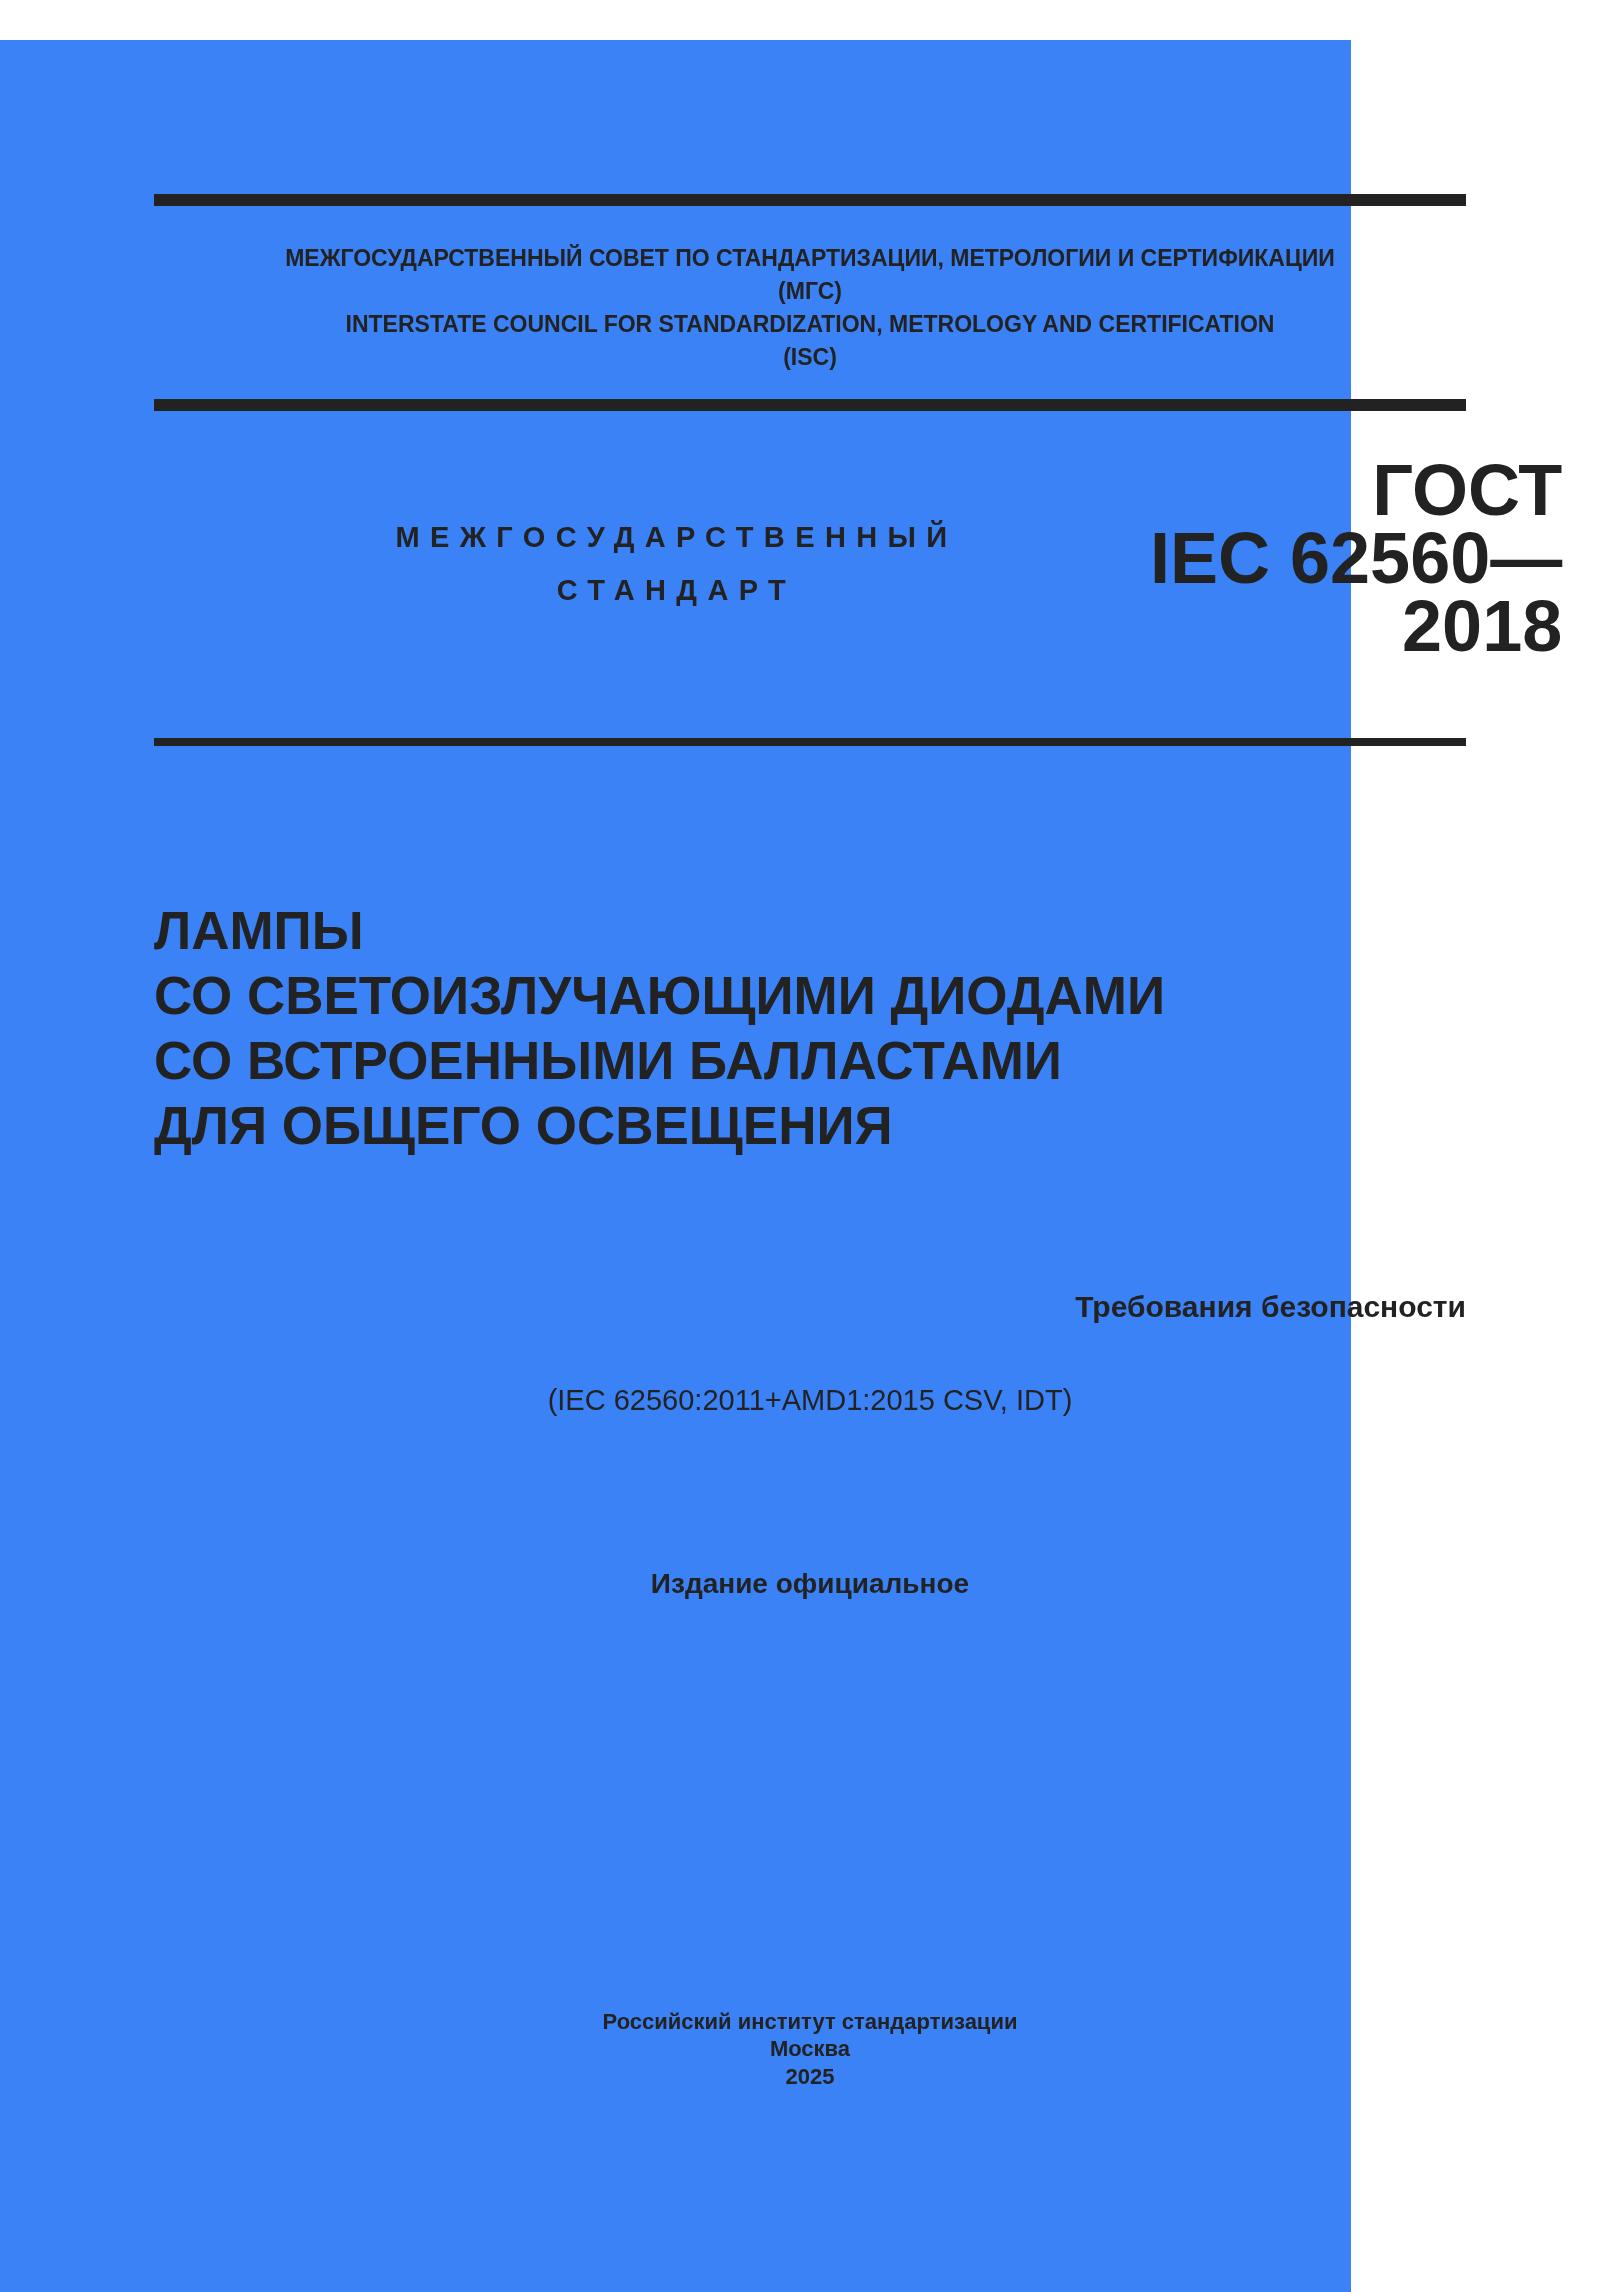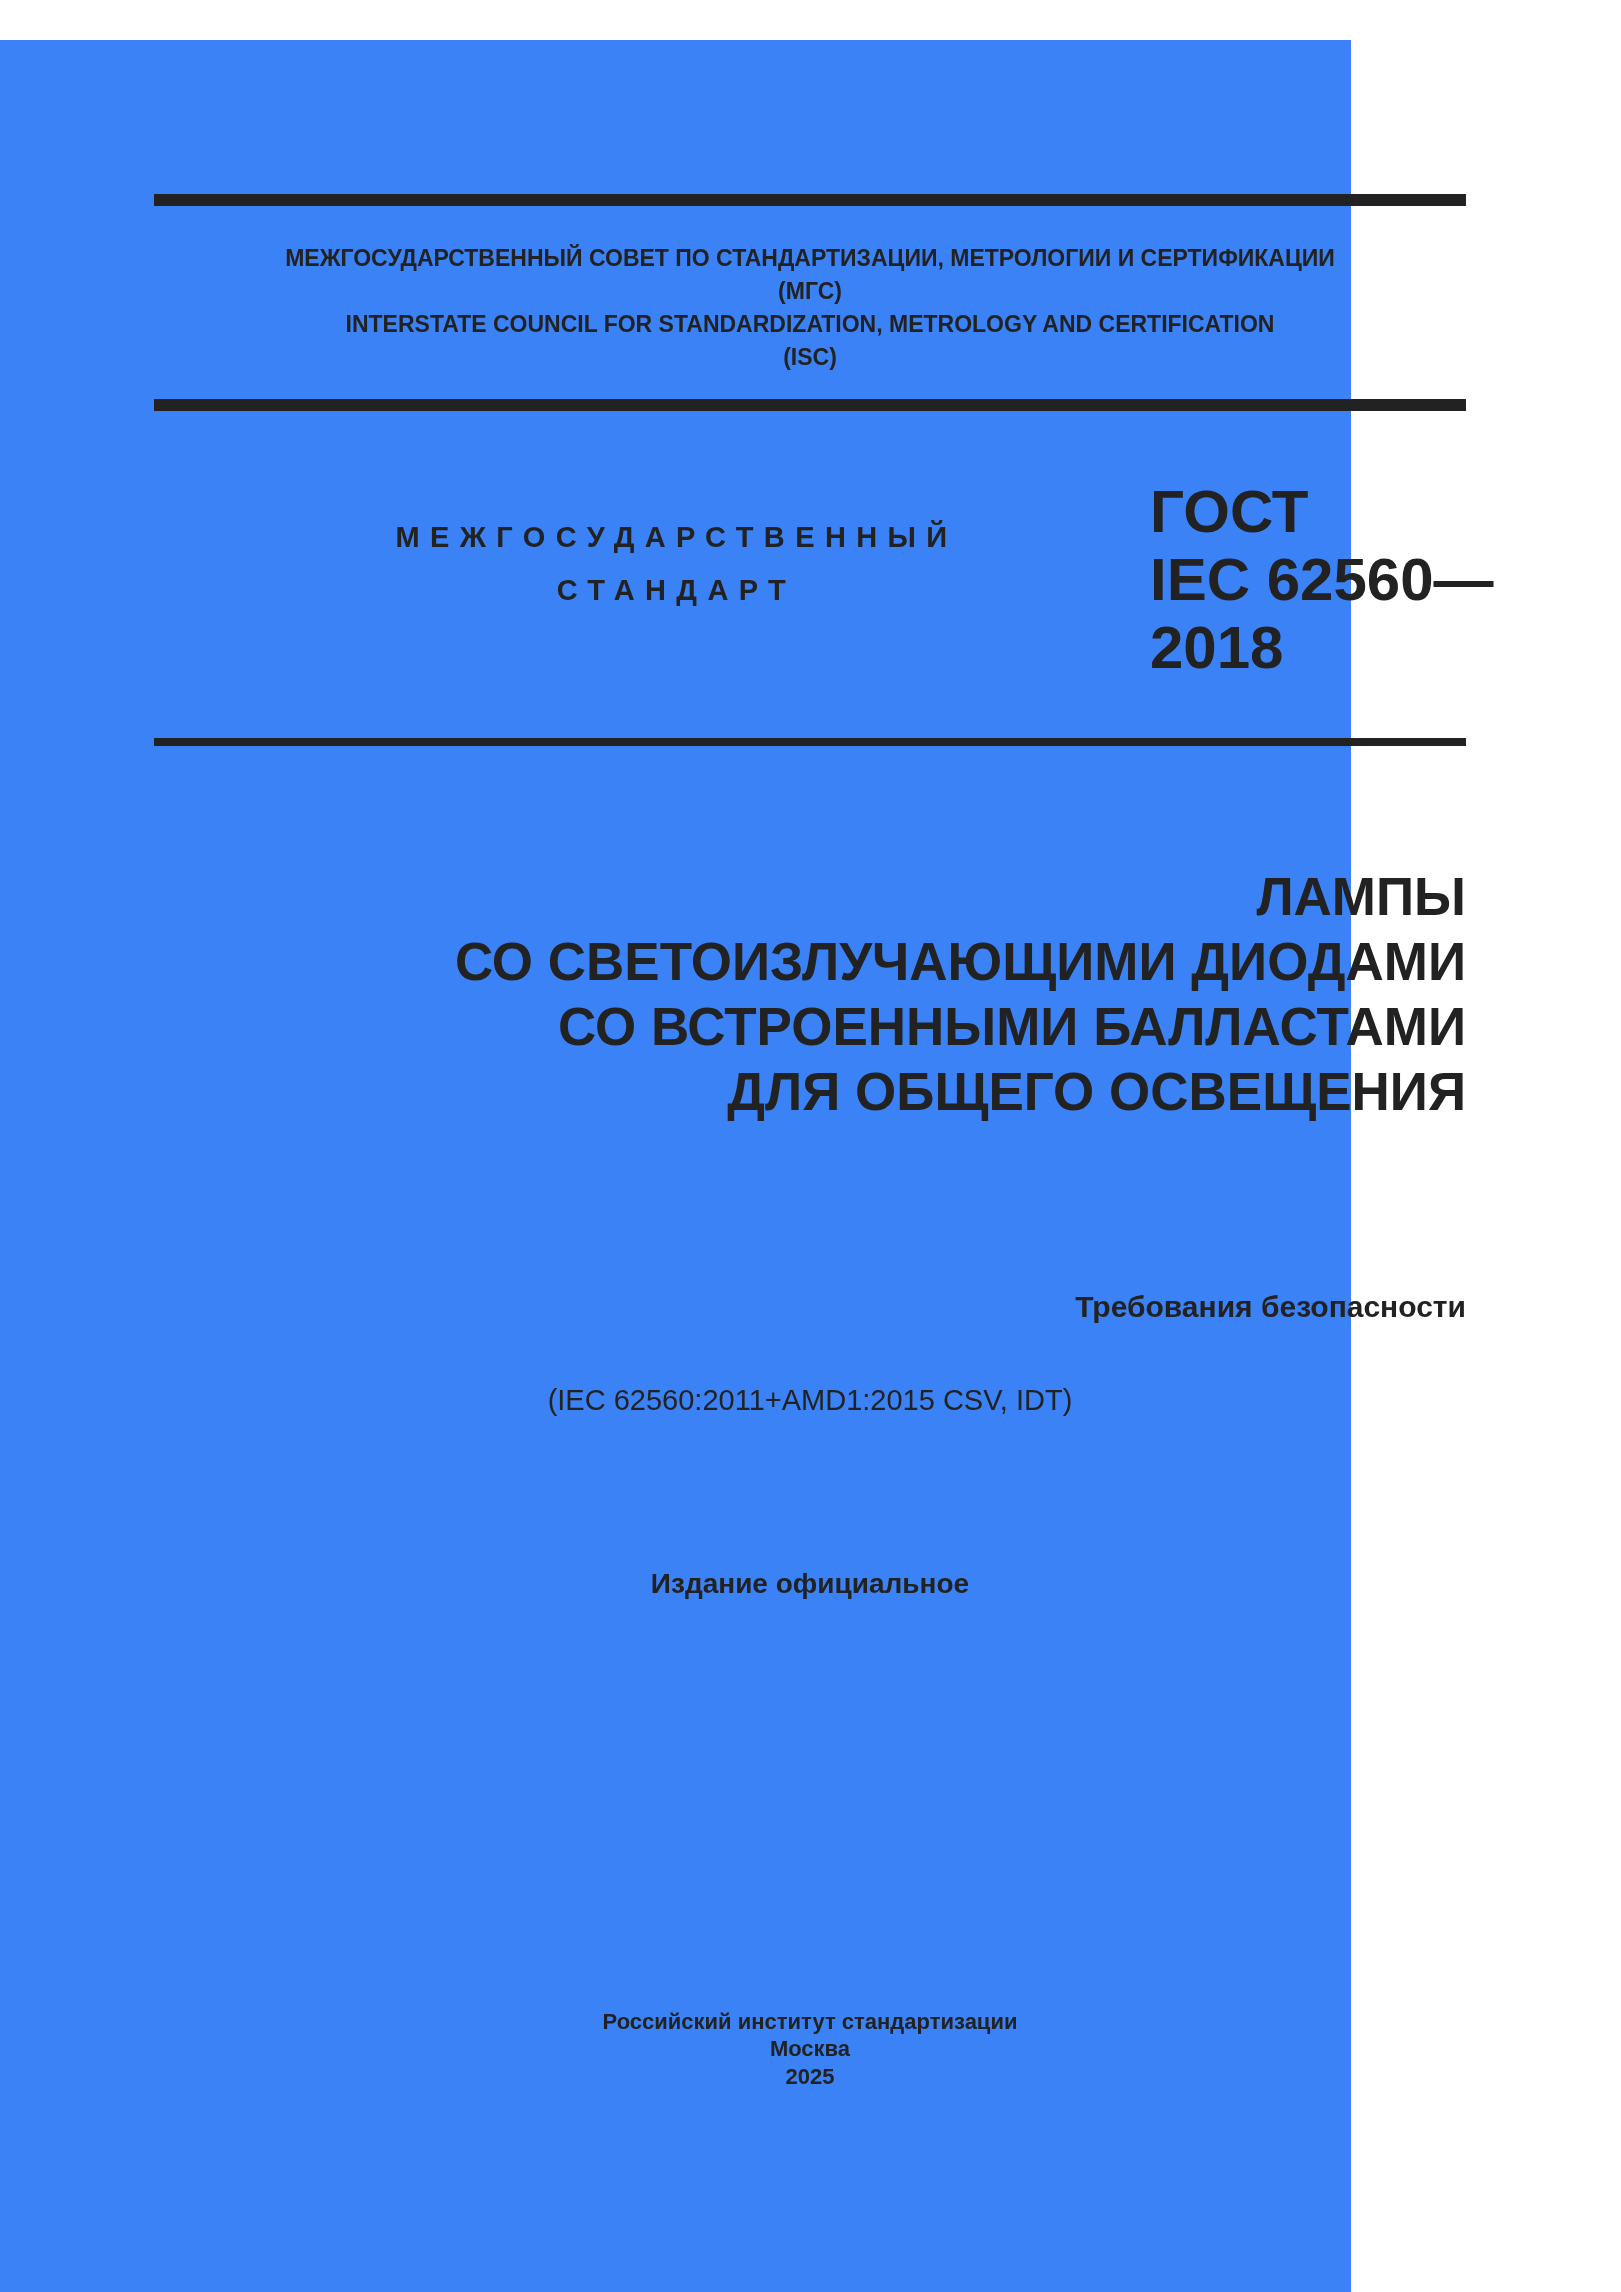--- a/index.html
+++ b/index.html
@@ -55,34 +55,35 @@
       font-size: 29px;
       line-height: 53px;
       letter-spacing: 10.4px;
       color: #222222;
     }
     .std-label div { white-space: nowrap; }
 
     .gost-id {
       position: absolute;
       left: 1150px;
-      top: 438px;
+      top: 416px;
       font-weight: bold;
-      font-size: 60px;
+      font-size: 72px;
       line-height: 68px;
       color: #222222;
       white-space: nowrap;
+      text-align: right;
     }
 
     .title {
       position: absolute;
       left: 154px;
       width: 1312px;
-      top: 824px;
-      text-align: right;
+      top: 858px;
+      text-align: left;
       font-weight: bold;
       font-size: 53px;
       line-height: 65px;
       color: #222222;
     }
     .title div { white-space: nowrap; }
 
     .subtitle {
       position: absolute;
       left: 154px;

